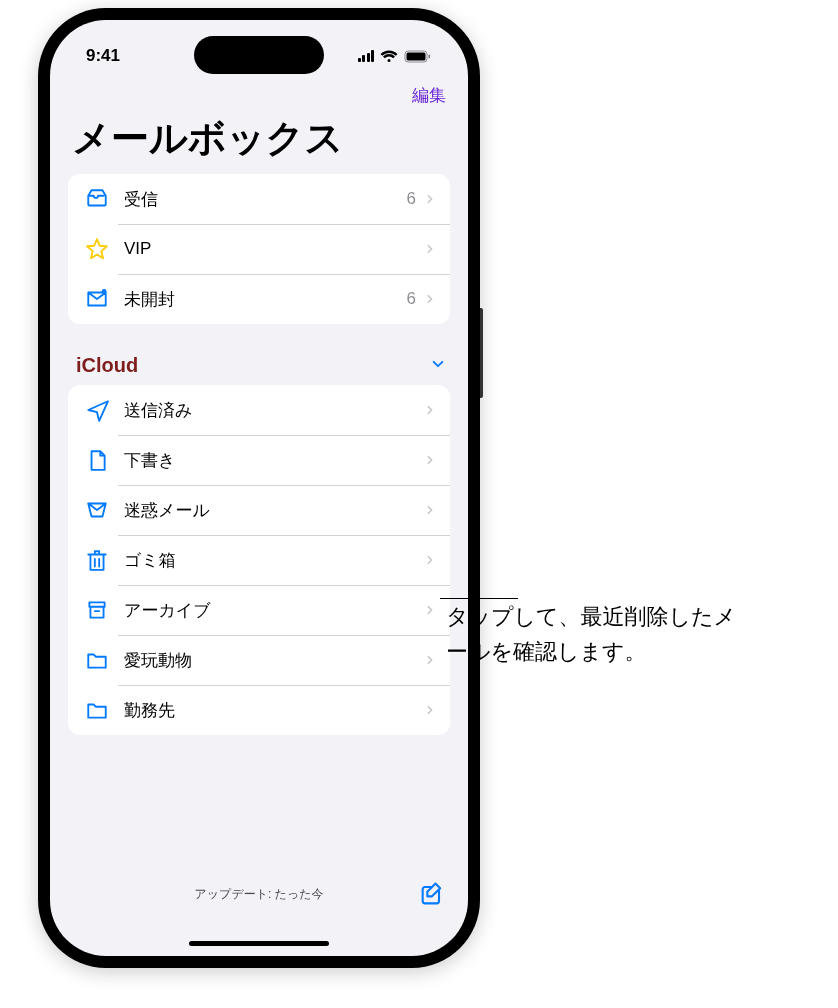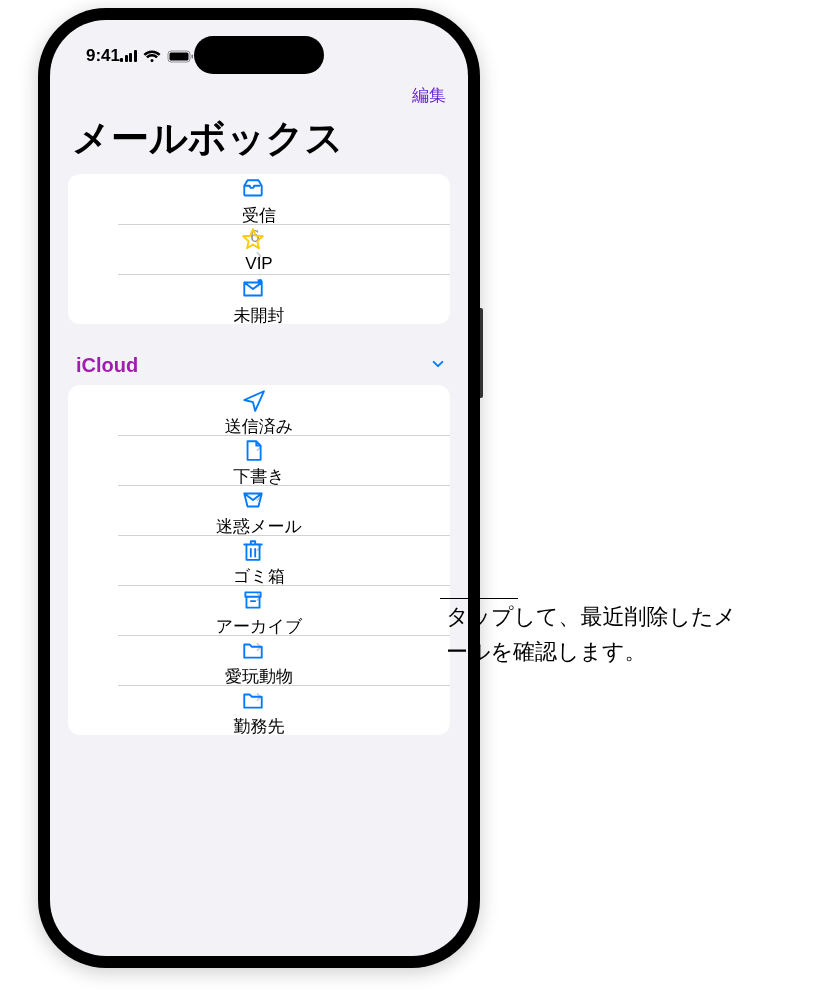--- a/index.html
+++ b/index.html
@@ -45,21 +45,21 @@
       left: 50%;
       transform: translateX(-50%);
       width: 130px;
       height: 38px;
       background: #000;
       border-radius: 20px;
       z-index: 100;
     }
     .status-bar {
       display: flex;
-      justify-content: flex-start;
+      justify-content: space-between;
       align-items: center;
       padding: 16px 36px 0;
       height: 56px;
       font-size: 17px;
       font-weight: 600;
       color: #000;
     }
     .status-right { display: flex; align-items: center; gap: 6px; }
     .signal-bars { display: flex; align-items: flex-end; gap: 1.5px; height: 12px; }
     .signal-bars span { width: 3px; background: #000; border-radius: 1px; }
@@ -79,29 +79,28 @@
       border-radius: 12px;
       overflow: hidden;
     }
     .section-header {
       display: flex;
       justify-content: space-between;
       align-items: center;
       padding: 6px 22px 8px 26px;
       font-size: 20px;
       font-weight: 700;
-      color: #a21caf;
+      color: #7f1d1d;
     }
     .list-row {
       display: flex;
       align-items: center;
       height: 50px;
       padding: 0 14px;
       position: relative;
-      flex-direction: column;
     }
     .list-row:not(:last-child)::after {
       content: '';
       position: absolute;
       left: 50px; right: 0; bottom: 0;
       height: 0.5px;
       background: #d1d1d6;
     }
     .row-icon {
       width: 30px; height: 30px;
@@ -343,19 +342,29 @@
     <span class="row-label">勤務先</span>
 
     <span class="chevron">
             <svg width="12" height="18" viewBox="0 0 22 22" fill="none" stroke="#c7c7cc" stroke-width="3" stroke-linecap="round" stroke-linejoin="round">
               <path d="M8 5l6 6-6 6"></path>
             </svg>
           </span>
   </div>
       </div>
 
+  <div class="bottom-bar">
+    <span>アップデート: たった今</span>
+    <button class="compose-btn">
+      <svg width="28" height="28" viewBox="0 0 24 24" fill="none" stroke="#007aff" stroke-width="1.8" stroke-linecap="round" stroke-linejoin="round">
+        <rect x="4" y="6" width="14" height="14" rx="2"></rect>
+        <path d="M15 3l4 4-7 7h-4v-4z" fill="#f2f2f7"></path>
+      </svg>
+    </button>
+    <div class="home-indicator"></div>
+  </div>
 </div>
 </div>
 
 <div class="callout">
   <div class="callout-line"></div>
   <div class="callout-text">タップして、最近削除したメールを確認します。</div>
 </div>
 
 </body></html>

